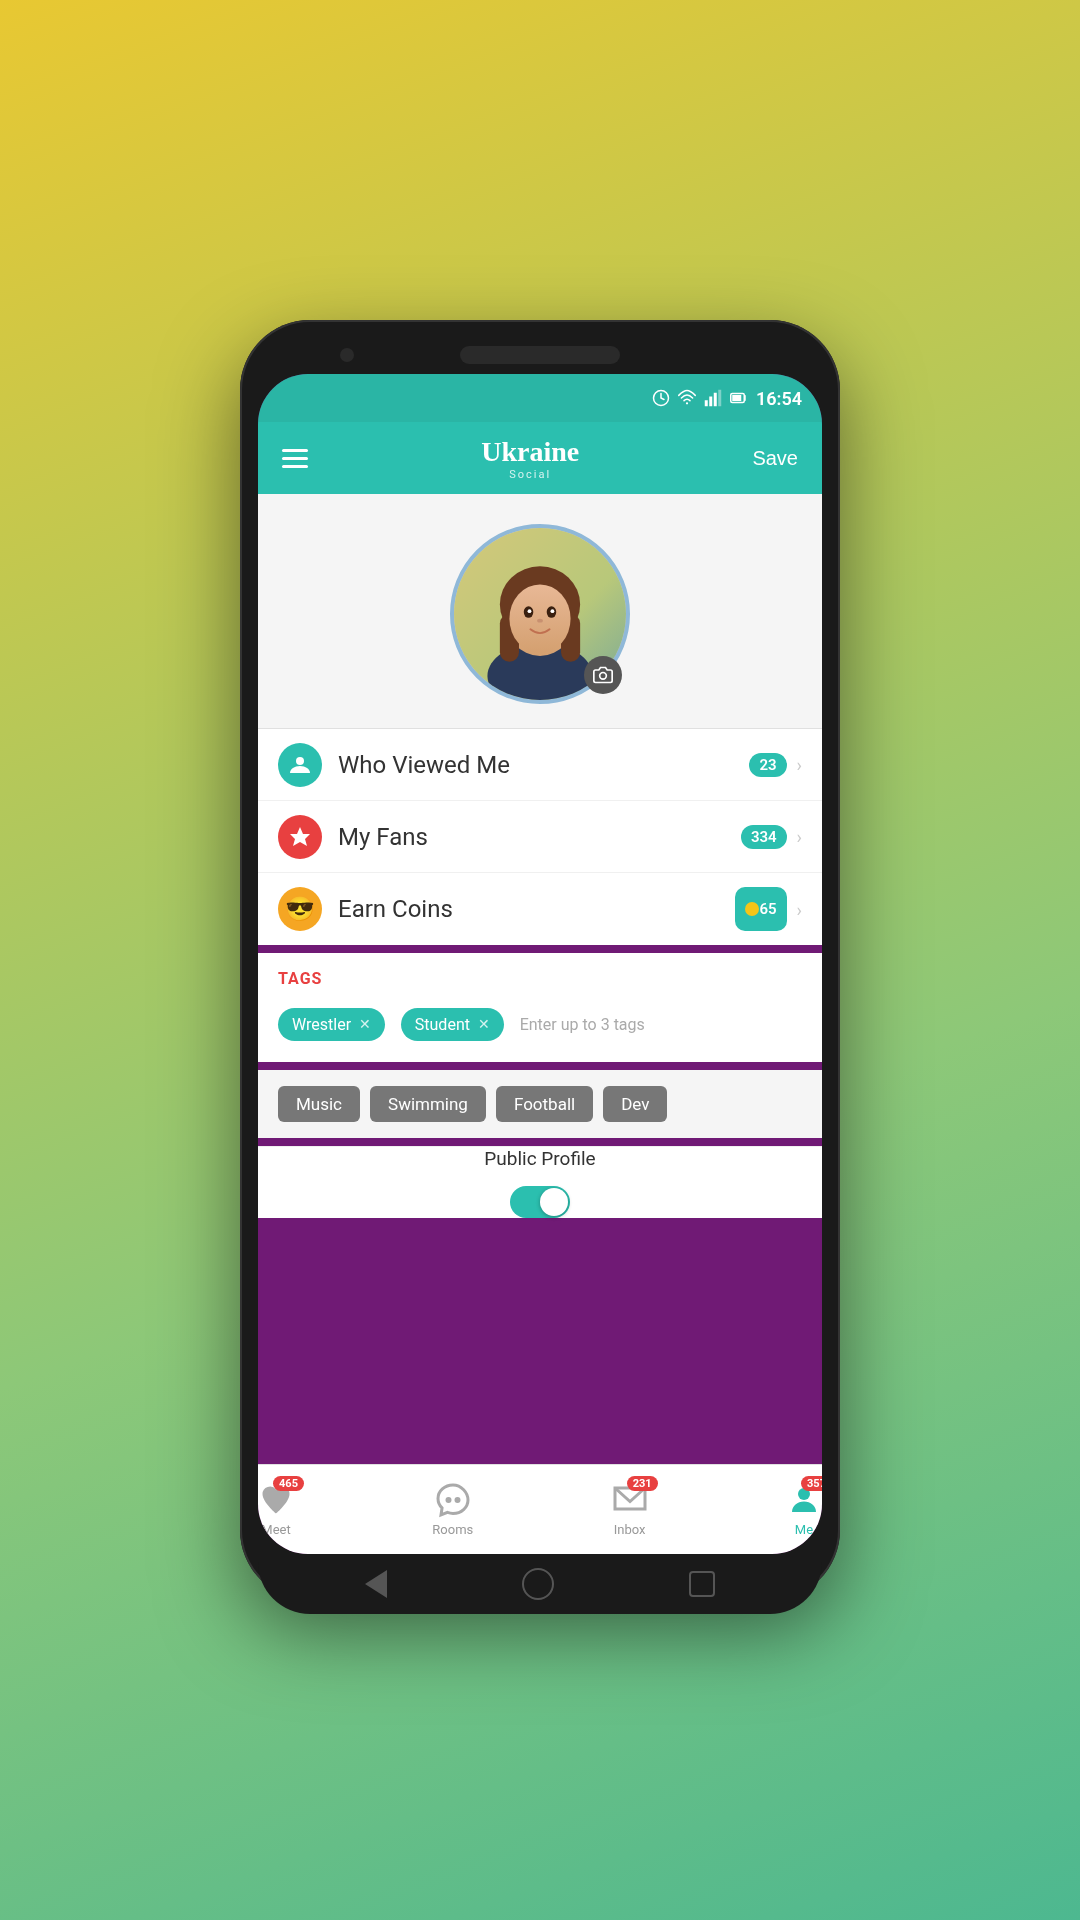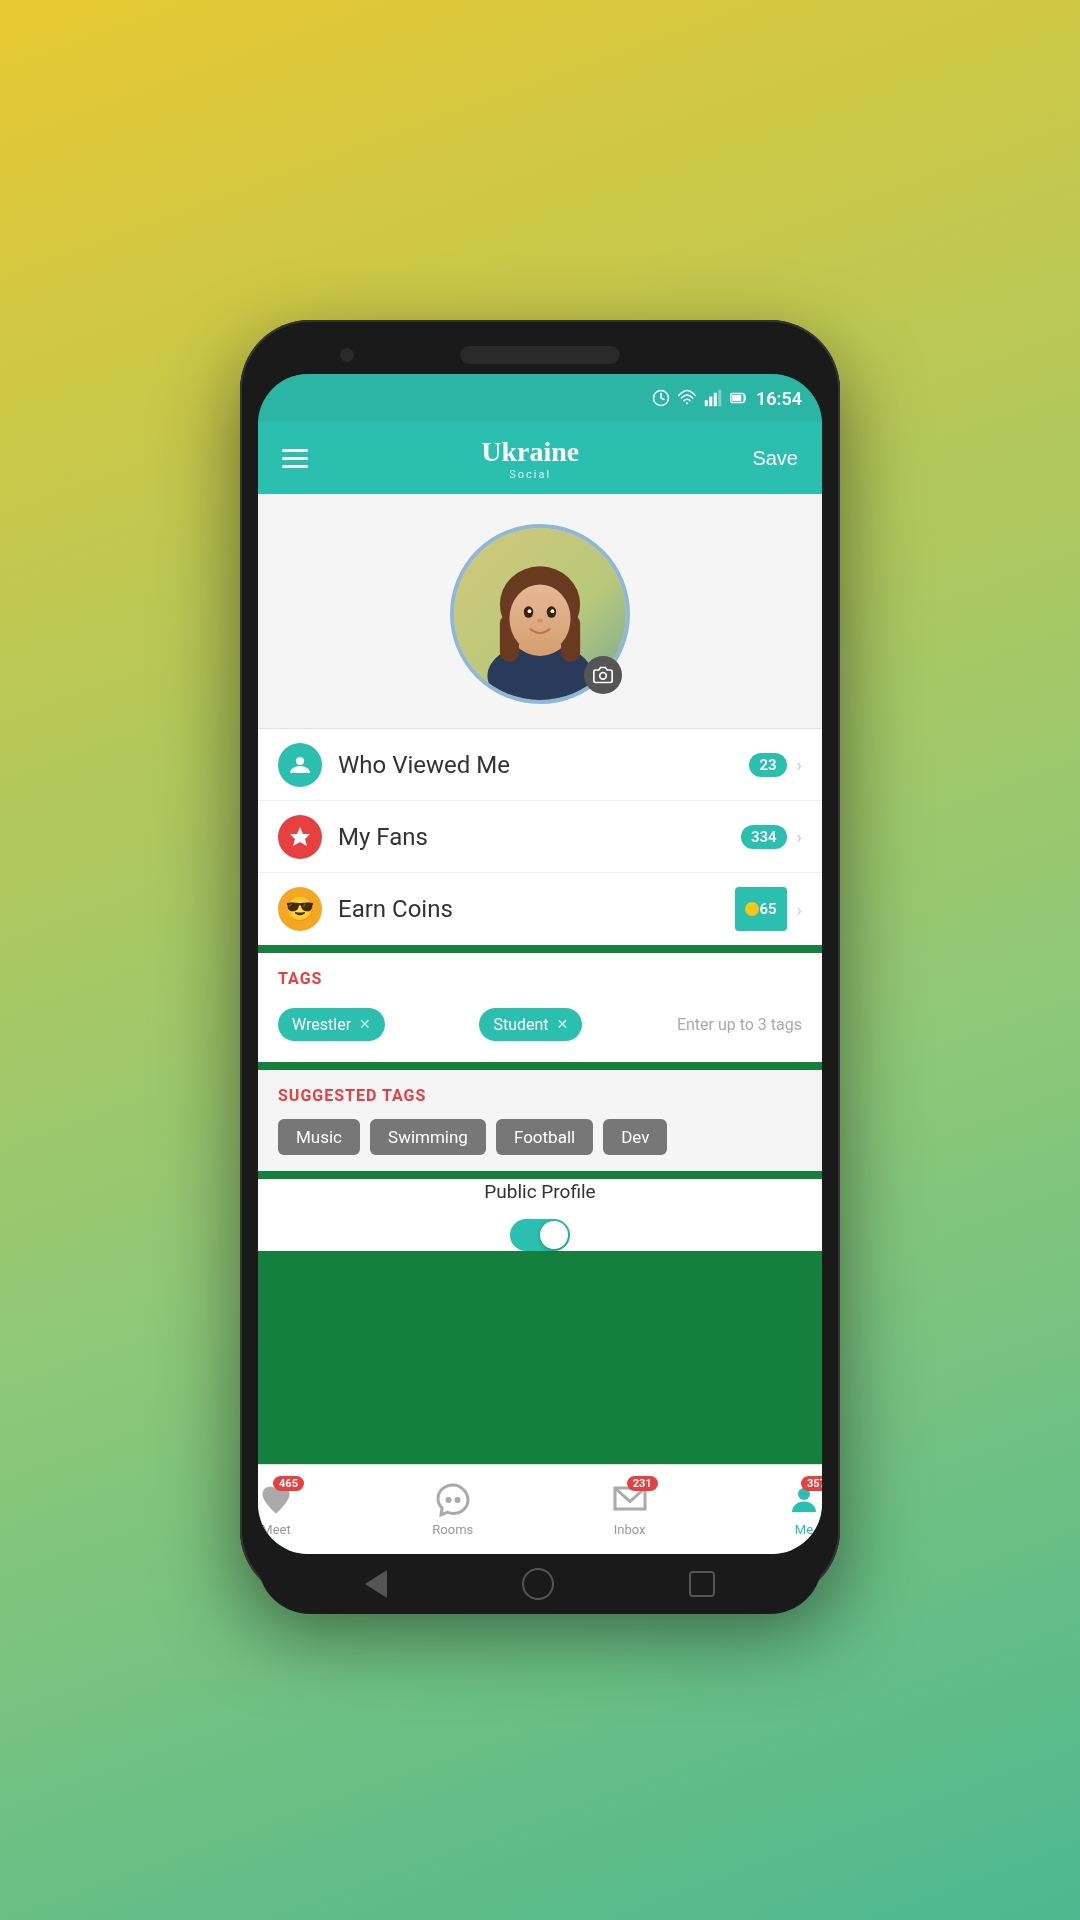--- a/index.html
+++ b/index.html
@@ -33,21 +33,21 @@
       height: 14px;
       background: #2a2a2a;
       border-radius: 50%;
       position: absolute;
       top: 28px;
       left: 100px;
     }
     .phone-screen {
       width: 100%;
       height: 1180px;
-      background: #15803d;
+      background: #701a75;
       border-radius: 50px;
       overflow: hidden;
       display: flex;
       flex-direction: column;
     }
     
     .status-bar {
       background: #2ab5a5;
       height: 48px;
       display: flex;
@@ -196,21 +196,21 @@
       border-radius: 12px;
       padding: 3px 10px;
       font-size: 15px;
       font-weight: 600;
       margin-right: 10px;
       text-align: right;
     }
     .badge-coin {
       background: #2bbfaf;
       color: white;
-      border-radius: 4px;
+      border-radius: 10px;
       padding: 13px 10px;
       font-size: 15px;
       font-weight: 600;
       display: flex;
       align-items: center;
       gap: 0;
       margin-right: 10px;
     }
     .coin-dot {
       width: 14px;
@@ -234,21 +234,20 @@
       font-weight: 700;
       letter-spacing: 1px;
       margin-bottom: 14px;
     }
     .tags-input-row {
       display: flex;
       flex-wrap: wrap;
       align-items: center;
       gap: 16px;
       min-height: 44px;
-      justify-content: space-between;
     }
     .tag-chip {
       background: #2bbfaf;
       color: white;
       border-radius: 20px;
       padding: 7px 14px;
       font-size: 16px;
       display: flex;
       align-items: center;
       gap: 8px;
@@ -543,21 +542,20 @@
         </div>
         <div class="tag-chip">
           <span>Student</span>
           <span class="tag-x">✕</span>
         </div>
         <span class="tag-placeholder">Enter up to 3 tags</span>
       </div>
     </div>
 
     <div class="suggested-section">
-      <div class="suggested-title">SUGGESTED TAGS</div>
       <div class="suggested-tags-row">
         <div class="sug-tag">Music</div>
         <div class="sug-tag">Swimming</div>
         <div class="sug-tag">Football</div>
         <div class="sug-tag">Dev</div>
       </div>
     </div>
 
     <div class="public-profile-row">
       <span class="public-label">Public Profile</span>

